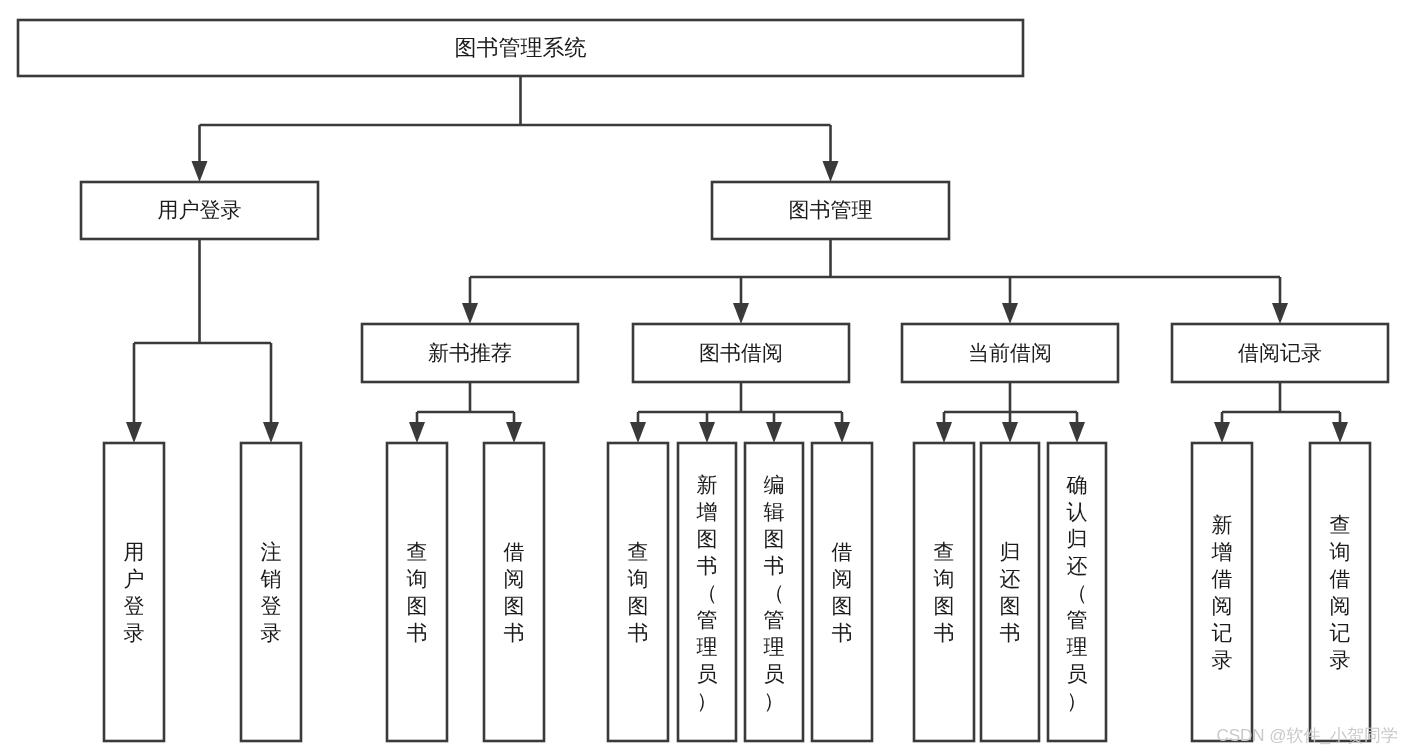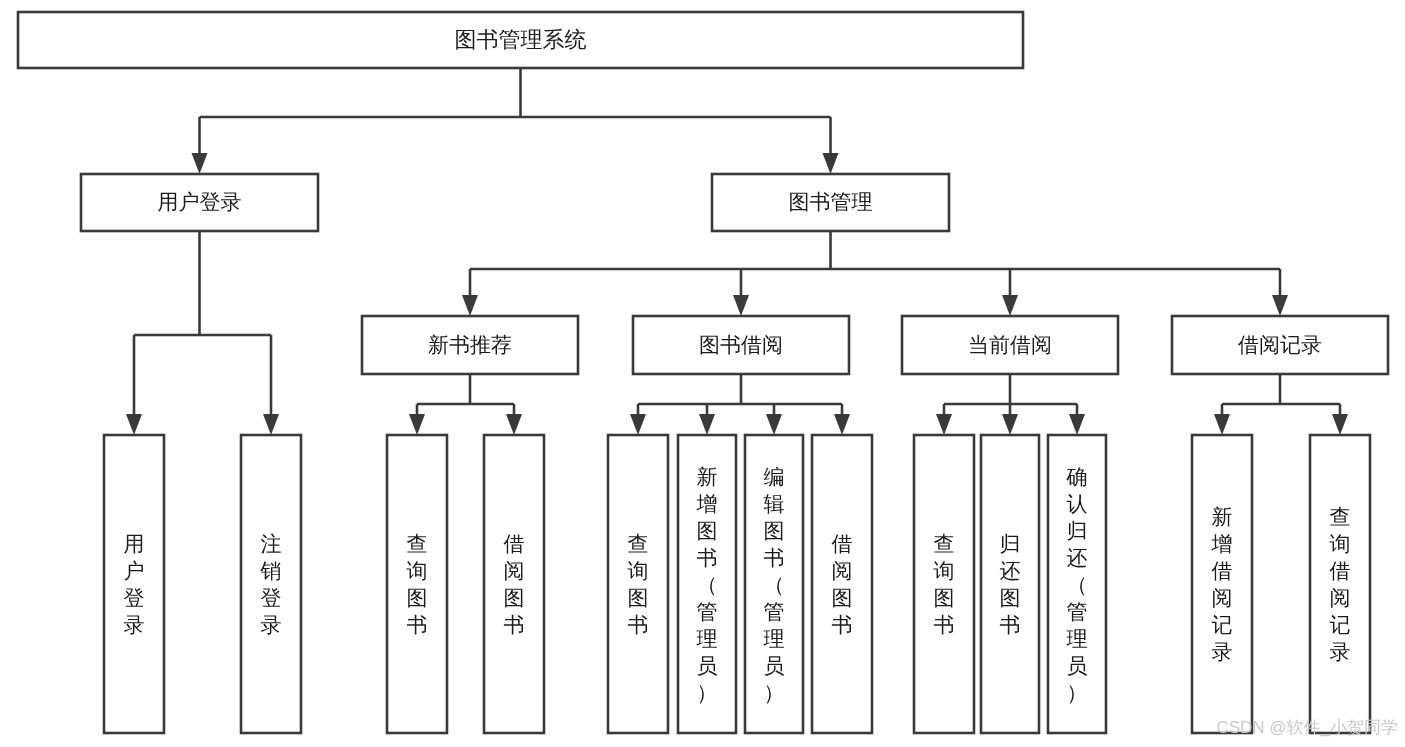--- a/index.html
+++ b/index.html
@@ -9,21 +9,21 @@
   }
   body {
     width: 1405px;
     height: 747px;
     font-family: "Liberation Sans", "DejaVu Sans", sans-serif;
     overflow: hidden;
     position: relative;
   }
   #diagram-root {
     position: absolute;
-    left: 0; top: 0;
+    left: 0; top: 8px;
     width: 1405px;
     height: 740px;
     text-decoration: underline;
   }
   .node-box {
     fill: #ffffff;
     stroke: #3a3a3a;
     stroke-width: 2.6;
   }
   .node-label {

